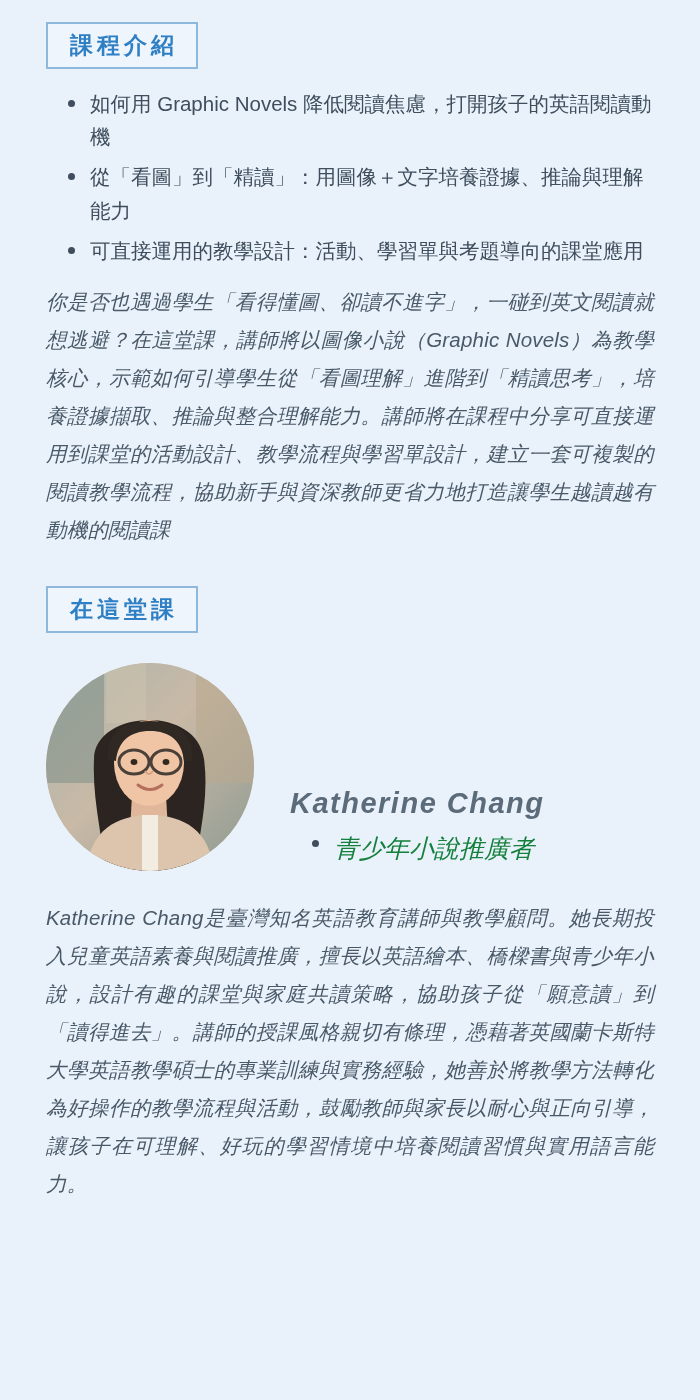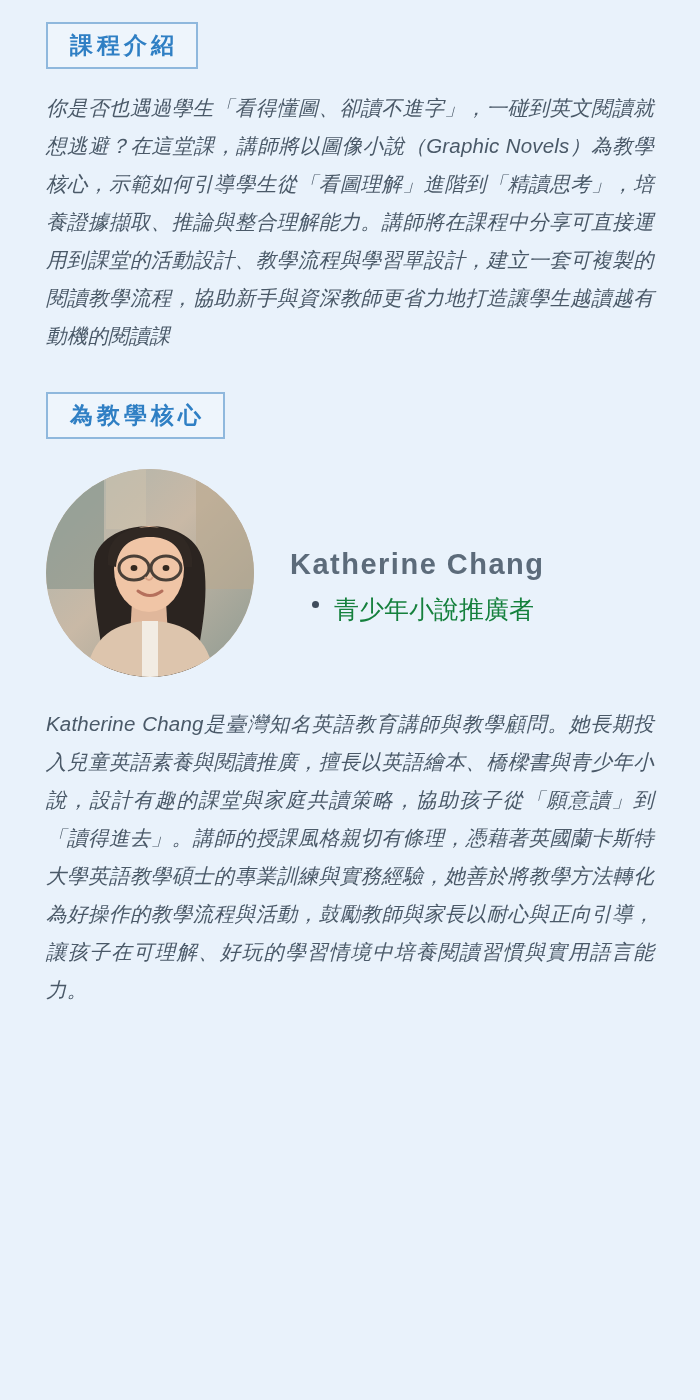--- a/index.html
+++ b/index.html
@@ -71,22 +71,23 @@
     color: #4a5968;
     margin: 16px 0 0 0;
     text-align: justify;
     letter-spacing: 0.2px;
     font-style: italic;
   }
 
   
   .instructor {
     display: flex;
-    align-items: center;
+    align-items: flex-end;
     margin-top: 26px;
+    font-style: italic;
   }
   .avatar {
     width: 208px;
     height: 208px;
     border-radius: 50%;
     flex: 0 0 208px;
     overflow: hidden;
     position: relative;
     background: #c7b6a4;
   }
@@ -128,25 +129,30 @@
 </style>
 </head>
 <body>
 
 <div class="page">
 
   <div class="badge-wrap">
     <span class="section-badge">課程介紹</span>
   </div>
 
+  <ul class="bullets">
+    <li>如何用 Graphic Novels 降低閱讀焦慮，打開孩子的英語閱讀動機</li>
+    <li>從「看圖」到「精讀」：用圖像＋文字培養證據、推論與理解能力</li>
+    <li>可直接運用的教學設計：活動、學習單與考題導向的課堂應用</li>
+  </ul>
 
   <p class="body-text">你是否也遇過學生「看得懂圖、卻讀不進字」，一碰到英文閱讀就想逃避？在這堂課，講師將以圖像小說（Graphic Novels）為教學核心，示範如何引導學生從「看圖理解」進階到「精讀思考」，培養證據擷取、推論與整合理解能力。講師將在課程中分享可直接運用到課堂的活動設計、教學流程與學習單設計，建立一套可複製的閱讀教學流程，協助新手與資深教師更省力地打造讓學生越讀越有動機的閱讀課</p>
 
   <div class="badge-wrap" style="margin-top:38px;">
-    <span class="section-badge">為教學核心</span>
+    <span class="section-badge">在這堂課</span>
   </div>
 
   <div class="instructor">
     <div class="avatar">
       <svg viewBox="0 0 208 208" xmlns="http://www.w3.org/2000/svg">
         <defs>
           <clipPath id="circleClip">
               <circle cx="104" cy="104" r="104"></circle>
             </clipPath>
           <linearGradient id="bgGrad" x1="0" y1="0" x2="1" y2="1">

